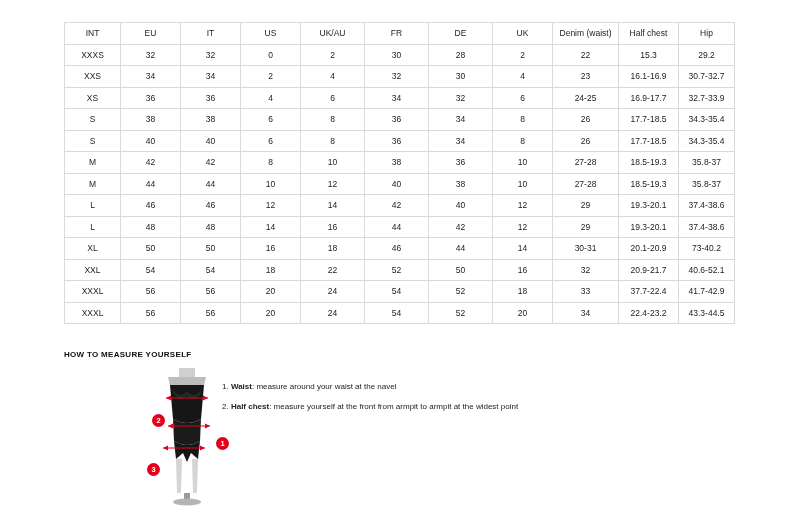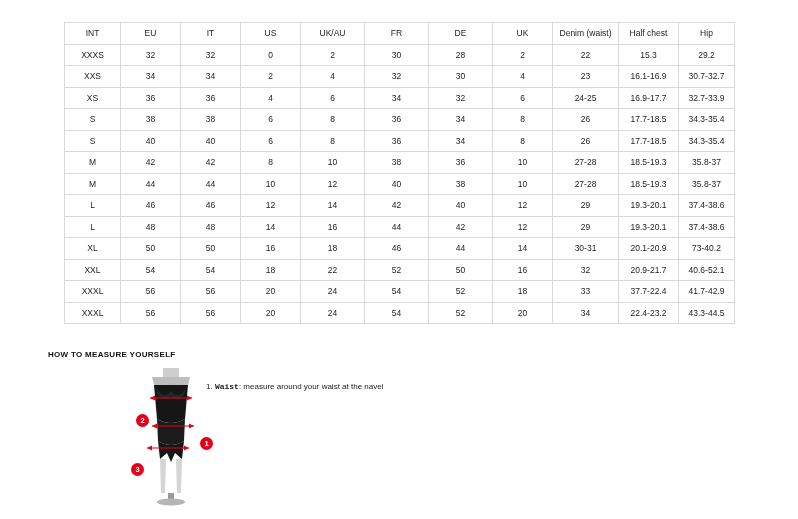--- a/index.html
+++ b/index.html
@@ -56,21 +56,21 @@
   col.c5 { width: 64px; }
   col.c6 { width: 64px; }
   col.c7 { width: 60px; }
   col.c8 { width: 66px; }
   col.c9 { width: 60px; }
   col.c10 { width: 56px; }
 
   
   #howto {
     position: absolute;
-    left: 48px;
+    left: 64px;
     top: 350px;
     width: 670px;
   }
   #howto-title {
     font-size: 8px;
     font-weight: bold;
     letter-spacing: 0.3px;
     color: #111;
     margin-bottom: 8px;
   }
@@ -88,21 +88,21 @@
   #steps {
     margin-top: 14px;
     margin-left: 8px;
   }
   .step {
     font-size: 8px;
     color: #222;
     line-height: 1.4;
     margin-bottom: 9px;
   }
-  .step b { font-weight: bold; font-family: Liberation Mono, monospace; }
+  .step b { font-weight: bold; }
 
   
   .marker {
     position: absolute;
     width: 13px;
     height: 13px;
     border-radius: 50%;
     background: #e3001b;
     color: #ffffff;
     font-size: 7.5px;
@@ -366,18 +366,22 @@
         <div class="marker" id="marker-1">1</div>
         <div class="marker" id="marker-2">2</div>
         <div class="marker" id="marker-3">3</div>
       </div>
 
       <div id="steps">
         <div class="step">
           <span>1.</span>
           <b>Waist</b><span>: measure around your waist at the navel</span>
         </div>
+        <div class="step">
+          <span>2.</span>
+          <b>Half chest</b><span>: measure yourself at the front from armpit to armpit at the widest point</span>
+        </div>
       </div>
 
     </div>
   </div>
 
 </div>
 
 </body></html>

